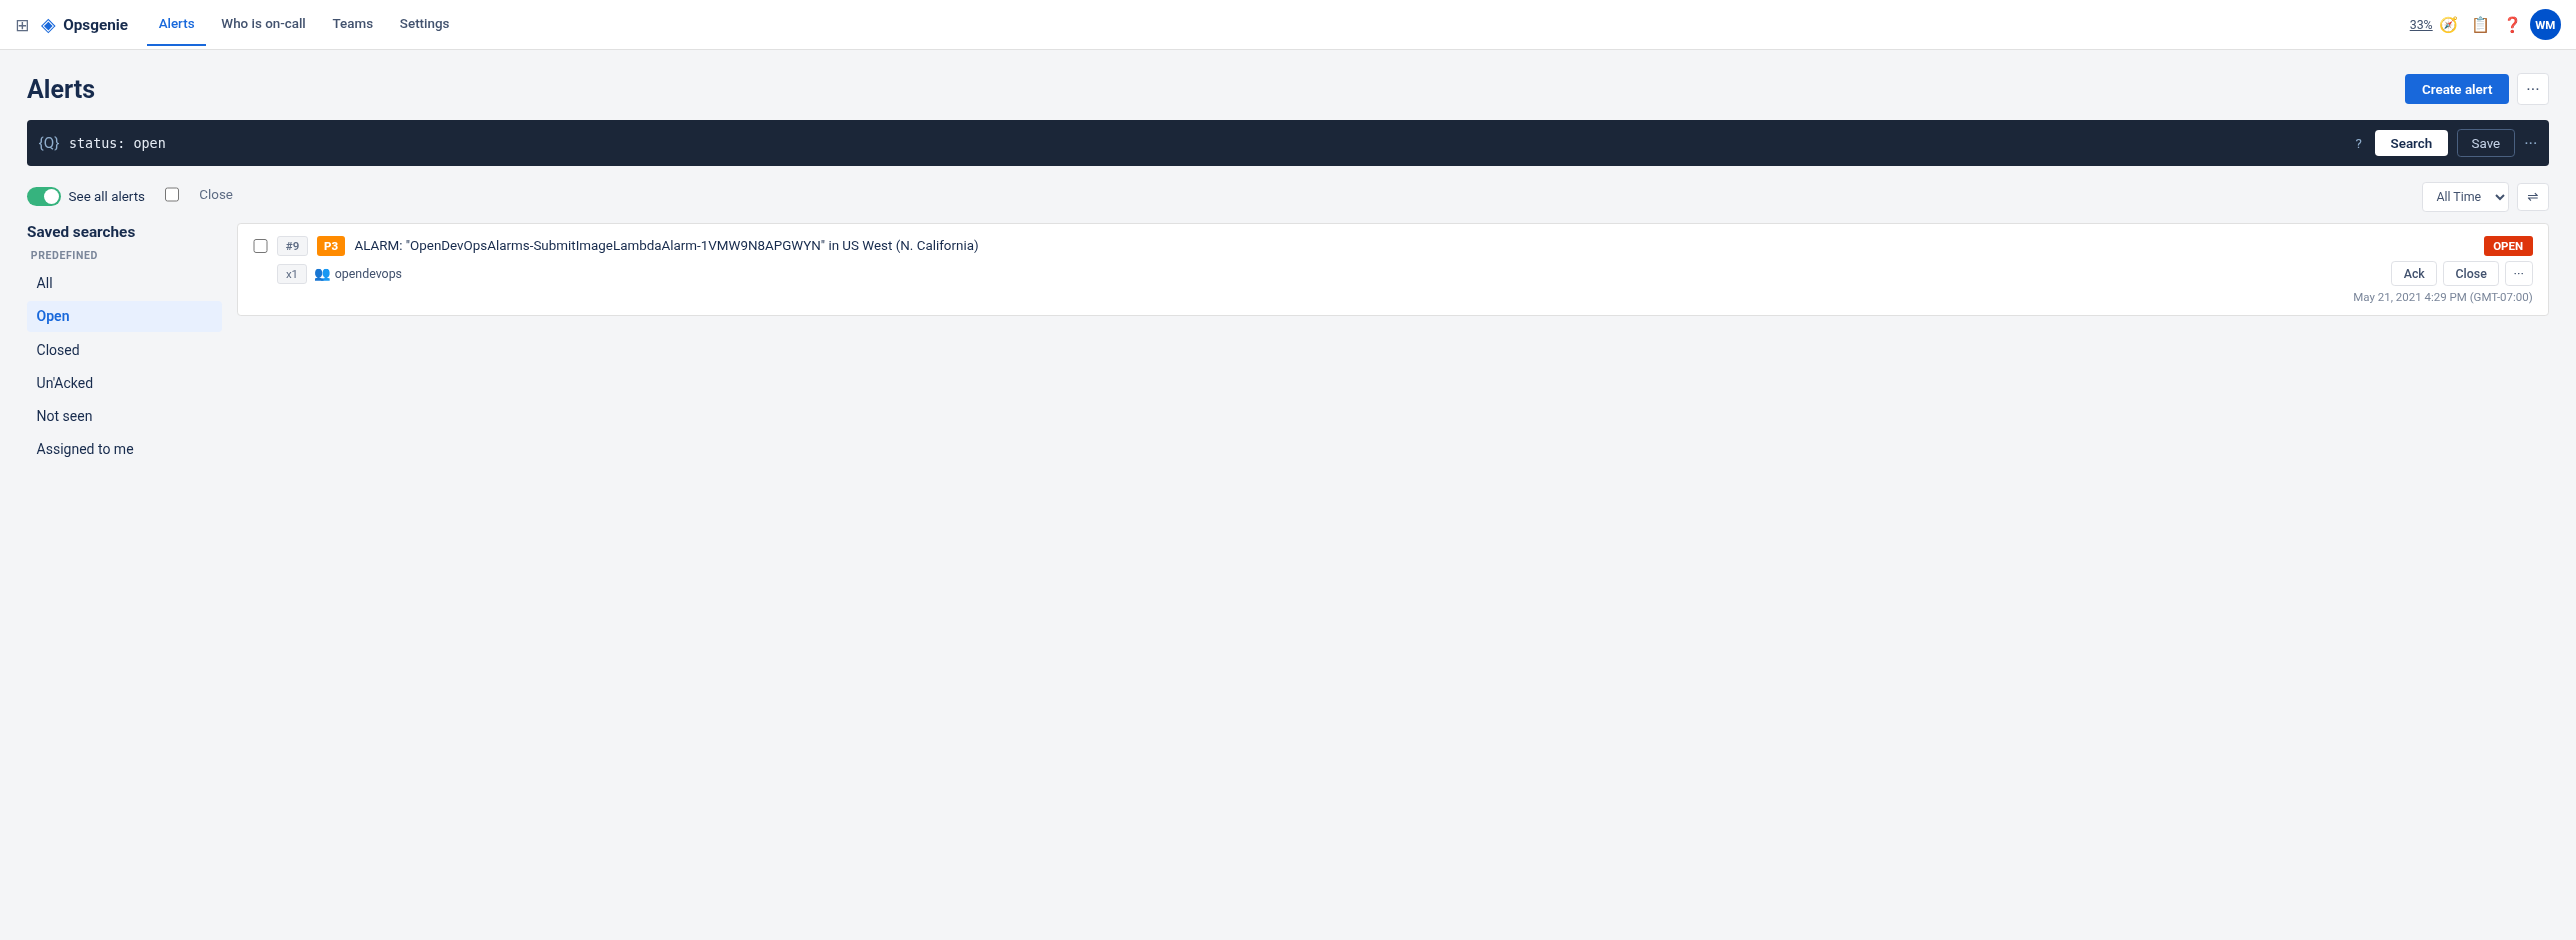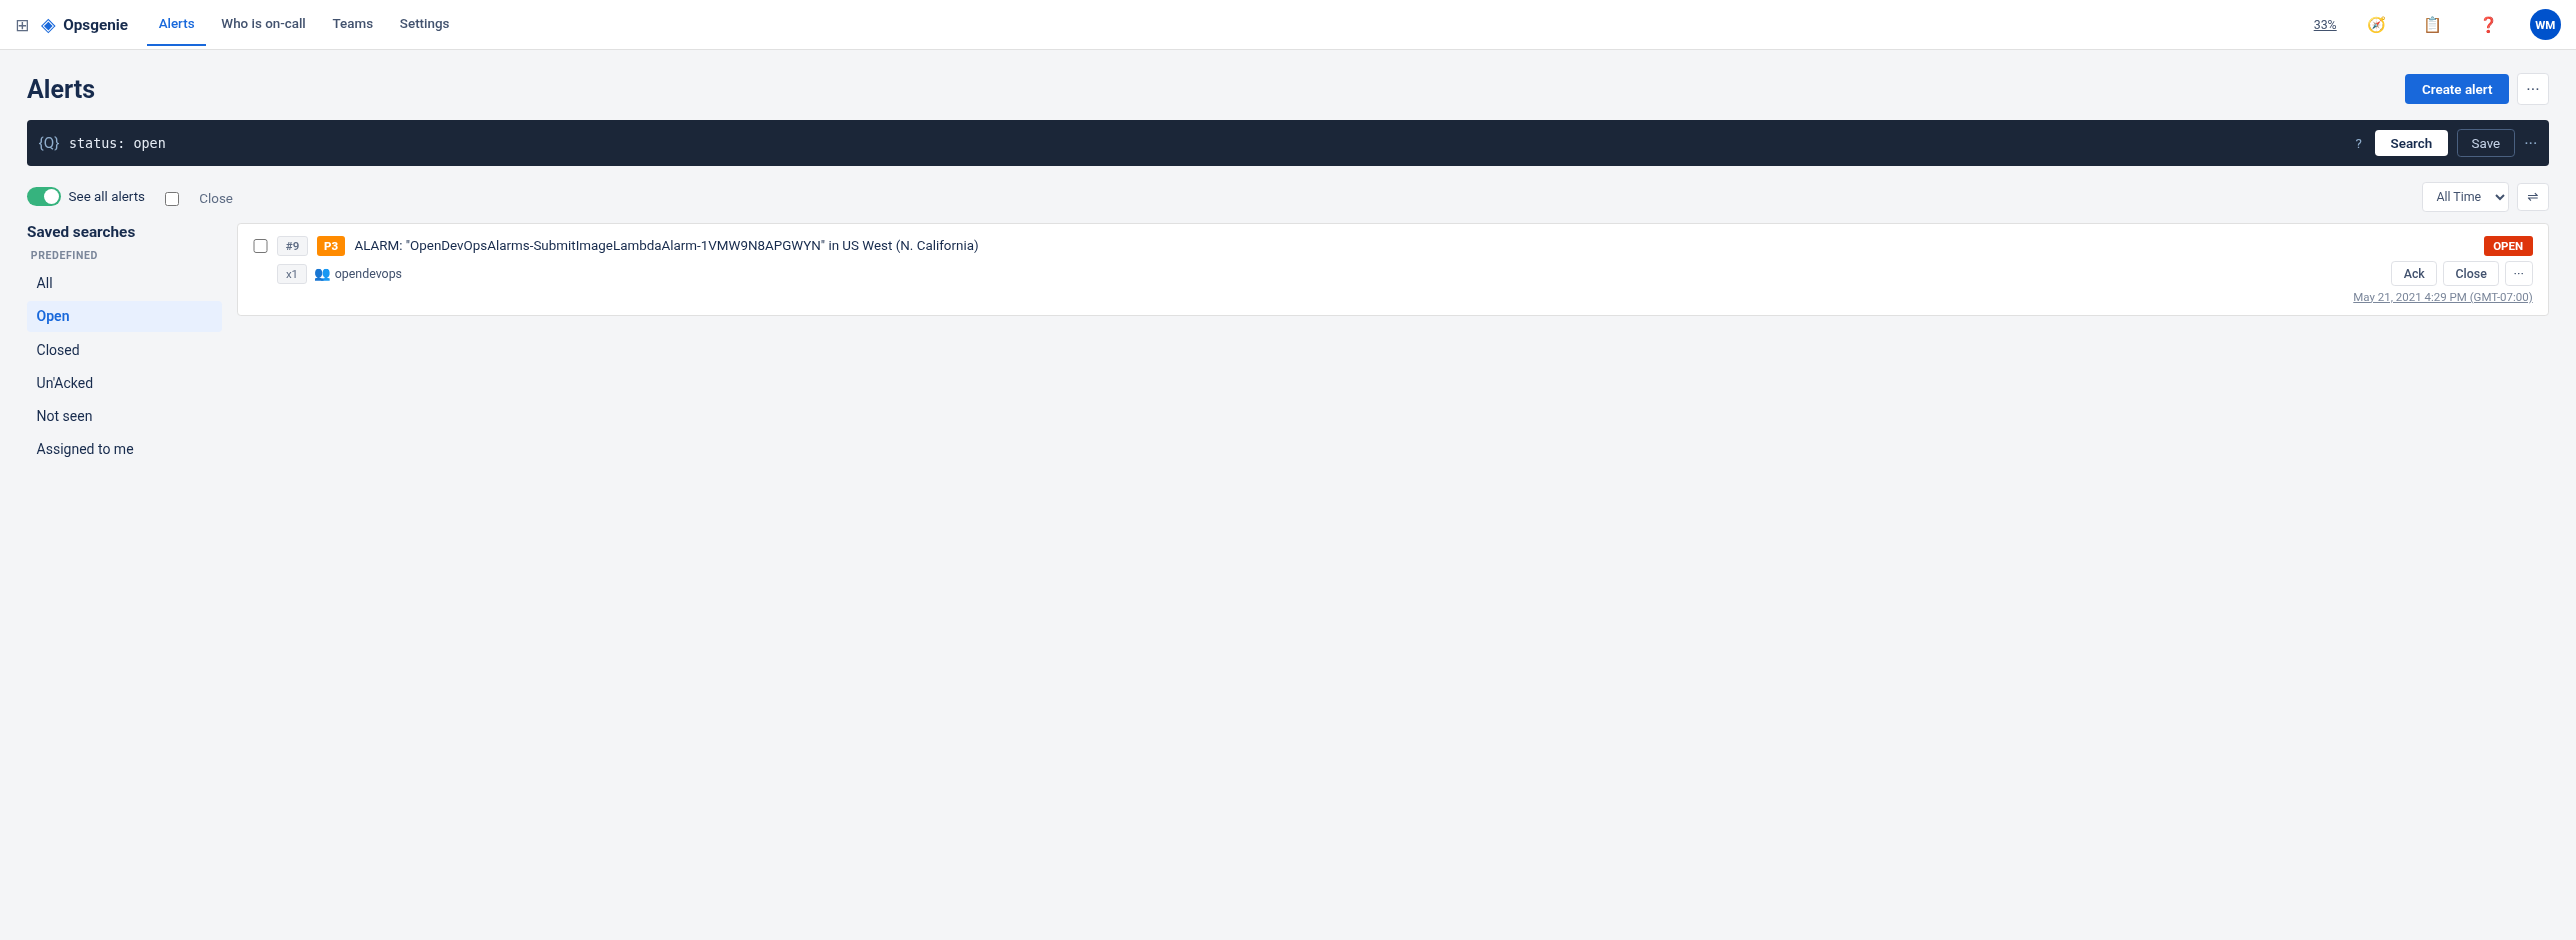--- a/index.html
+++ b/index.html
@@ -26,21 +26,21 @@
       color: #42526e;
       cursor: pointer;
       border-bottom: 2.9px solid transparent;
       text-decoration: none;
       font-weight: 500;
     }
     .topnav-link.active {
       color: #1868db;
       border-bottom: 2.9px solid #1868db;
     }
-    .topnav-right { display: flex; align-items: center; gap: 25px; }
+    .topnav-right { display: flex; align-items: center; gap: 1px; }
     .topnav-percent { font-size: 12.4px; color: #42526e; text-decoration: underline; cursor: pointer; }
     .topnav-icon-btn {
       width: 31px; height: 31px;
       border-radius: 50%;
       display: flex; align-items: center; justify-content: center;
       cursor: pointer; color: #5e6c84; font-size: 15.3px;
       border: none; background: transparent;
     }
     .topnav-avatar {
       width: 31px; height: 31px;
@@ -139,21 +139,21 @@
       cursor: pointer;
     }
 
     
     .toolbar-row {
       display: flex;
       align-items: center;
       justify-content: space-between;
       margin-bottom: 11.5px;
     }
-    .toolbar-left { display: flex; align-items: flex-end; gap: 20px; }
+    .toolbar-left { display: flex; align-items: flex-start; gap: 20px; }
     .toggle {
       display: flex;
       align-items: center;
       gap: 7.6px;
       cursor: pointer;
     }
     .toggle-switch {
       width: 34px; height: 19px;
       background: #36b37e;
       border-radius: 9.6px;
@@ -281,21 +281,21 @@
     }
     .alert-more-btn {
       border: 1px solid #dfe1e6;
       background: #fff;
       border-radius: 3.8px;
       padding: 3.8px 7.6px;
       font-size: 13.4px;
       color: #42526e;
       cursor: pointer;
     }
-    .alert-timestamp { font-size: 11.5px; color: #7a869a; margin-left: auto; text-decoration: underline; }
+    .alert-timestamp { font-size: 11.5px; color: #7a869a; margin-left: auto; }
     .alert-card-row3 {
       display: flex;
       align-items: center;
       justify-content: flex-end;
       margin-top: 3.8px;
     }
   </style>
 </head>
 <body>
 

